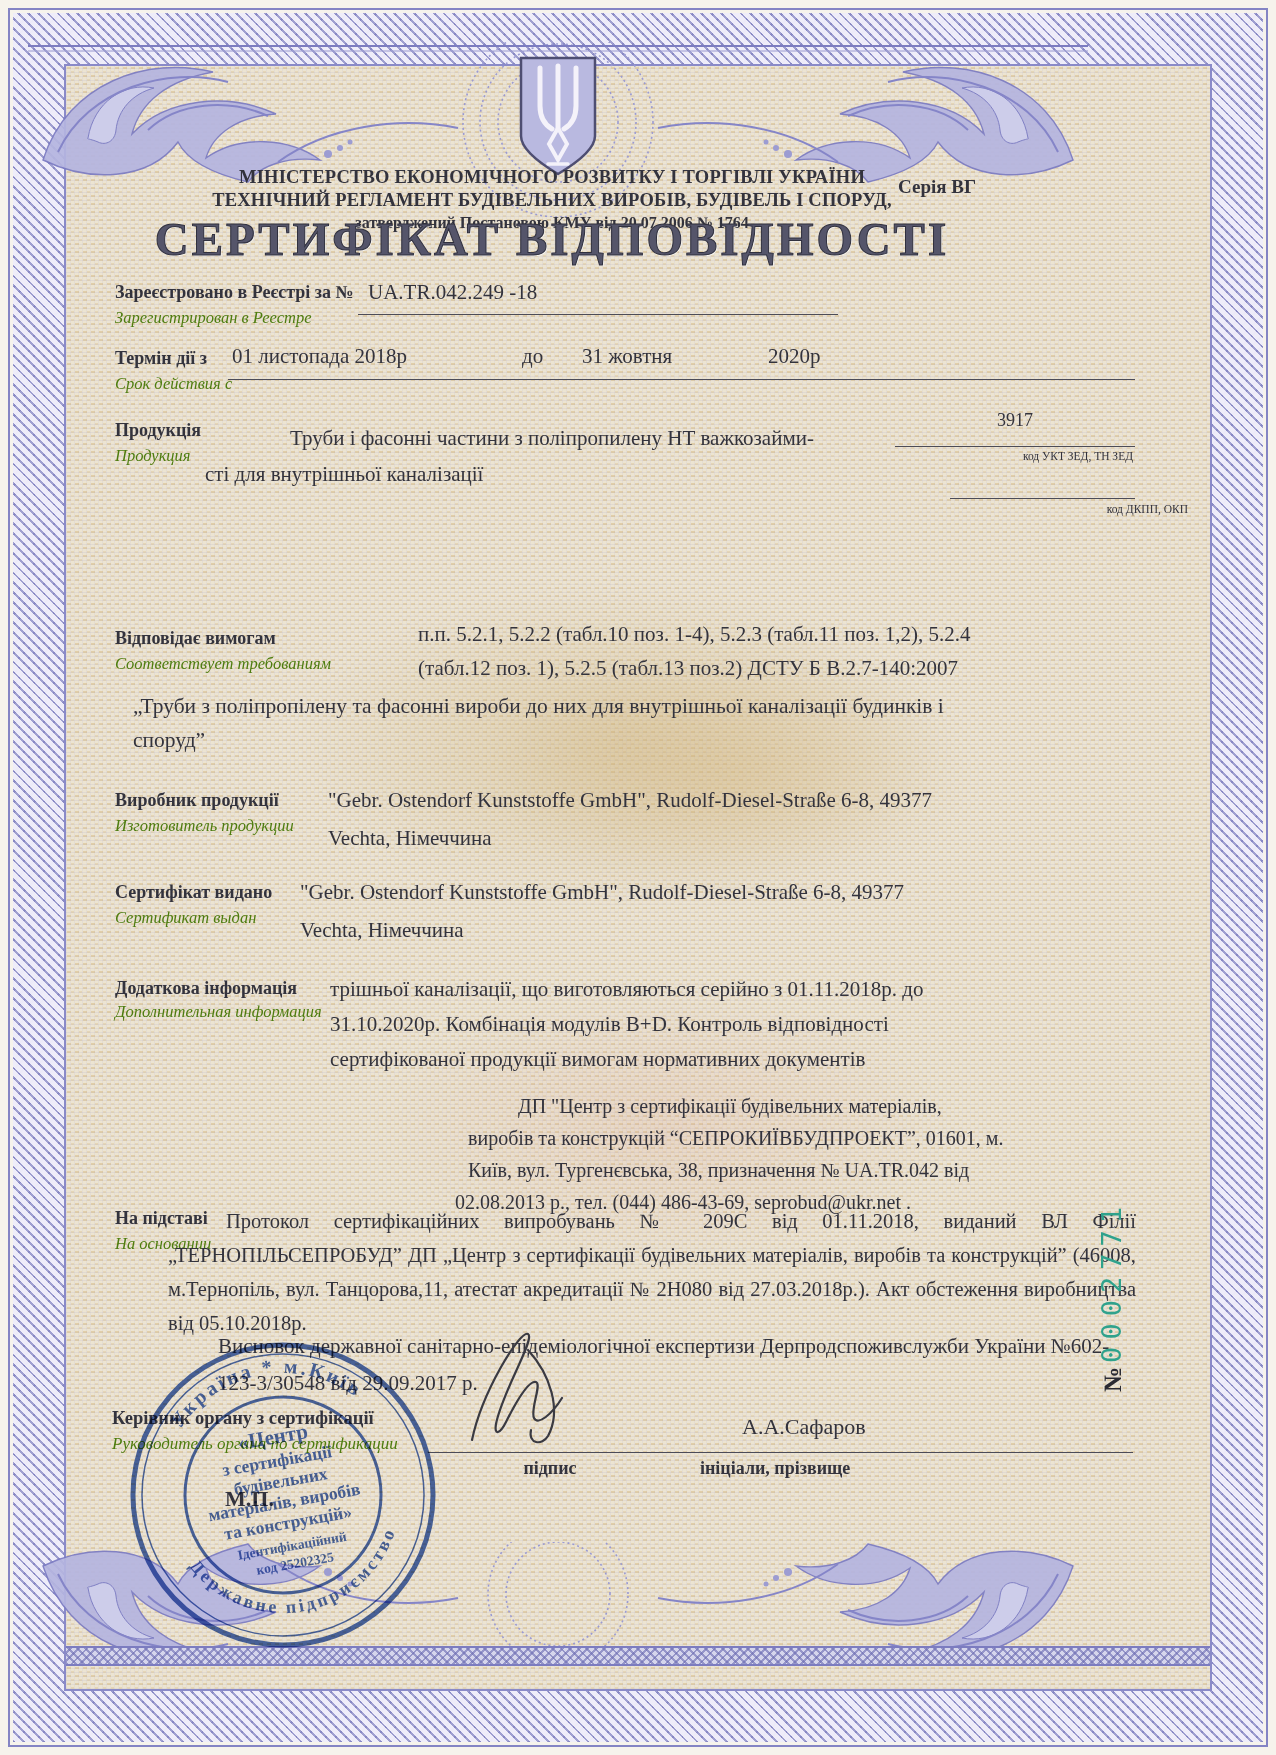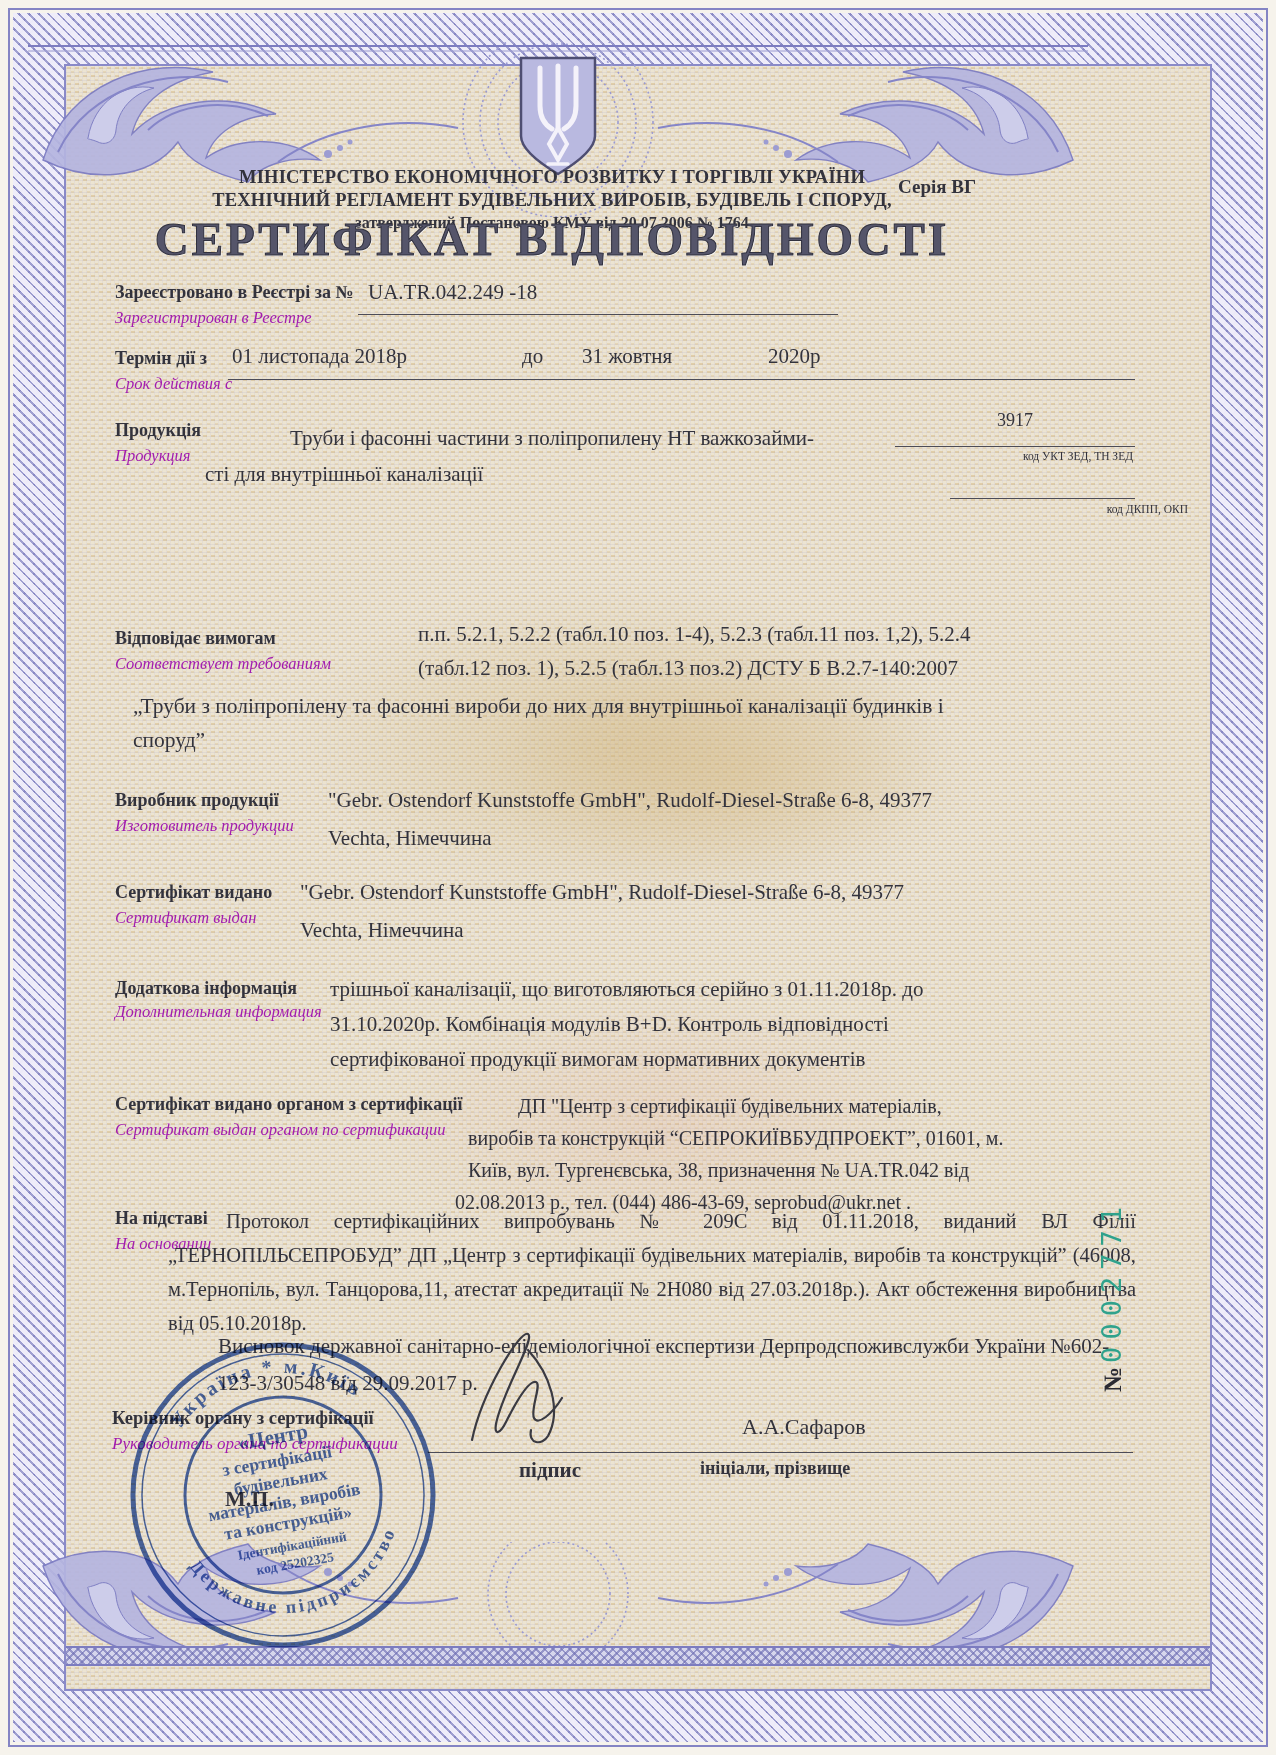--- a/index.html
+++ b/index.html
@@ -40,21 +40,21 @@
   .ros{fill:none;stroke:#9a9ad2;stroke-width:1.6;stroke-dasharray:2 3;}
   .chevron-band{position:absolute;left:66px;right:66px;top:1646px;height:16px;
     border-top:2px solid #7c7cc0;border-bottom:2px solid #7c7cc0;background:#d5d5ec;
     background-image:repeating-linear-gradient(45deg, rgba(108,108,178,.6) 0 2px, transparent 2px 6px),
                      repeating-linear-gradient(-45deg, rgba(108,108,178,.6) 0 2px, transparent 2px 6px);}
   .shield{position:absolute;left:515px;top:52px;}
 
   
   .abs{position:absolute;white-space:nowrap;}
   .lbl-uk{font-weight:bold;font-size:18px;}
-  .lbl-ru{font-style:italic;font-size:16.5px;color:#a21caf;margin-top:5px;}
+  .lbl-ru{font-style:italic;font-size:16.5px;color:#4d7c0f;margin-top:5px;}
   .val{font-size:21px;}
   .rule{position:absolute;border-bottom:1.6px solid #4c4c58;}
   .code-cap{font-size:11.5px;text-align:right;}
 
   .ministry{position:absolute;left:152px;top:166px;width:800px;text-align:center;}
   .m1{font-weight:bold;font-size:18.5px;line-height:23px;letter-spacing:.2px;}
   .m3{font-weight:bold;font-size:16px;line-height:22px;}
   .doc-title{position:absolute;left:152px;top:212px;width:800px;text-align:center;
     font-size:47px;font-weight:bold;letter-spacing:3px;color:#55556a;
     -webkit-text-stroke:1px #30303e;text-shadow:1px 1px 0 rgba(255,255,255,.7);}
@@ -191,24 +191,20 @@
   <div class="abs" style="left:115px;top:978px;">
     <div class="lbl-uk">Додаткова інформація</div>
     <div class="lbl-ru" style="margin-top:3px;">Дополнительная информация</div>
   </div>
   <div class="abs" style="left:330px;top:972px;font-size:21px;line-height:35px;">
     <div>трішньої каналізації, що виготовляються серійно з 01.11.2018р. до</div>
     <div>31.10.2020р. Комбінація модулів B+D. Контроль відповідності</div>
     <div>сертифікованої продукції вимогам нормативних документів</div>
   </div>
 
-  <div class="abs" style="left:115px;top:1094px;">
-    <div class="lbl-uk">Сертифікат видано органом з сертифікації</div>
-    <div class="lbl-ru">Сертификат выдан органом по сертификации</div>
-  </div>
   <div class="abs" style="left:468px;top:1090px;font-size:20px;line-height:32px;">
     <div style="padding-left:50px;">ДП  "Центр  з  сертифікації  будівельних  матеріалів,</div>
     <div>виробів та конструкцій “СЕПРОКИЇВБУДПРОЕКТ”, 01601, м.</div>
     <div>Київ, вул. Тургенєвська, 38, призначення № UA.TR.042 від</div>
     <div style="margin-left:-13px;">02.08.2013 р., тел. (044) 486-43-69, seprobud@ukr.net .</div>
   </div>
 
   <div class="abs" style="left:115px;top:1208px;">
     <div class="lbl-uk">На підставі</div>
     <div class="lbl-ru">На основании</div>
@@ -218,21 +214,21 @@
 
   <div class="abs" style="left:112px;top:1408px;">
     <div class="lbl-uk" style="font-size:18.5px;">Керівник органу з сертифікації</div>
     <div class="lbl-ru" style="font-size:17px;">Руководитель органа по сертификации</div>
   </div>
   <svg class="sig-svg" width="210" height="130" viewBox="0 0 210 130">
     <path class="sig-path" d="M62,118 C72,70 110,8 118,12 C126,16 92,70 86,102 C84,114 90,112 96,100 C104,84 118,58 126,60 C132,62 120,88 124,96 C128,104 142,92 152,76"></path>
     <path class="sig-path" d="M118,28 C140,52 152,88 138,114 C132,124 118,122 121,108"></path>
   </svg>
   <div class="rule" style="left:428px;top:1424px;width:705px;height:28px;"></div>
-  <div class="abs" style="left:480px;top:1458px;width:140px;text-align:center;font-weight:bold;font-size:21px;">підпис</div>
+  <div class="abs" style="left:480px;top:1458px;width:140px;text-align:center;font-weight:bold;font-size:18px;">підпис</div>
   <div class="abs" style="left:742px;top:1414px;font-size:22px;">А.А.Сафаров</div>
   <div class="abs" style="left:700px;top:1458px;font-weight:bold;font-size:18px;">ініціали, прізвище</div>
   <div class="abs" style="left:225px;top:1486px;font-weight:bold;font-size:22px;">М.П.</div>
 
   <svg class="stamp" width="330" height="330" viewBox="-165 -165 330 330">
     <circle r="150" stroke-width="5"></circle>
     <circle r="141" stroke-width="1.5"></circle>
     <circle r="98" stroke-width="3"></circle>
     <defs>
       <path id="arcT" d="M -122,0 A 122,122 0 0 1 122,0"></path>

